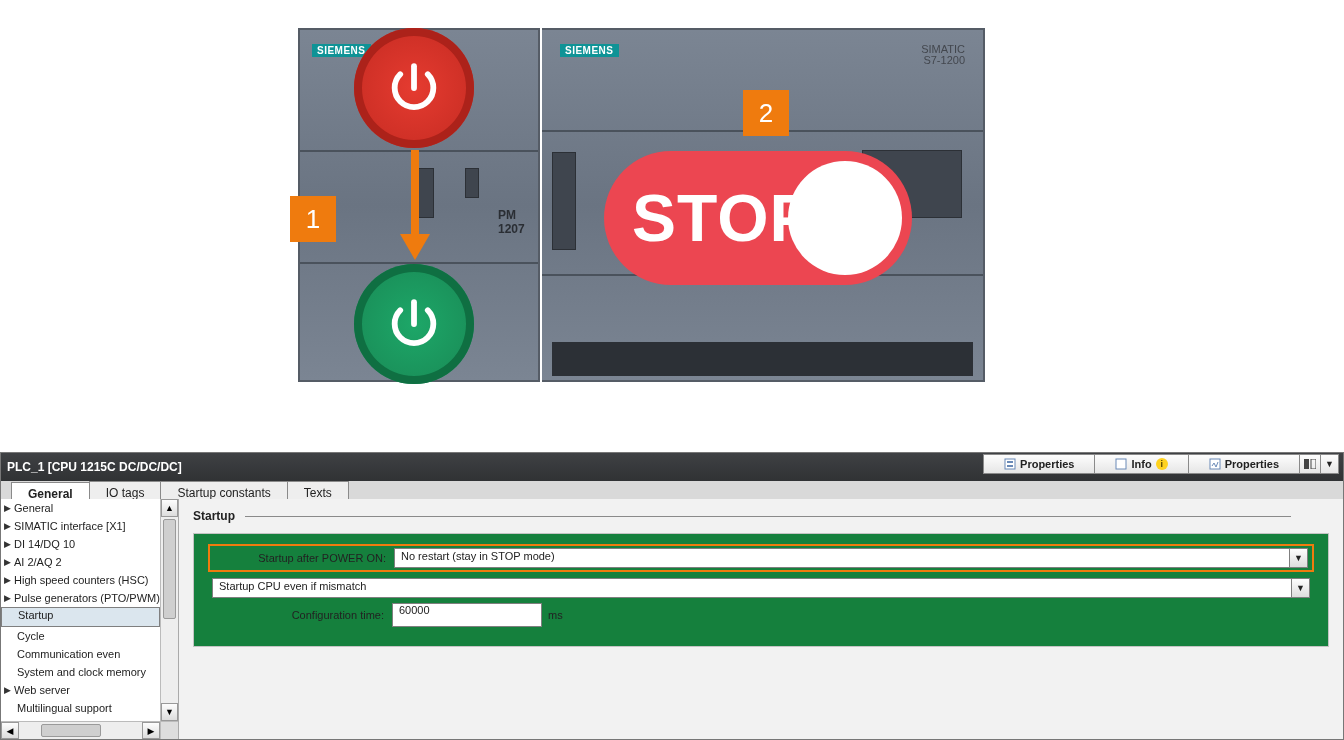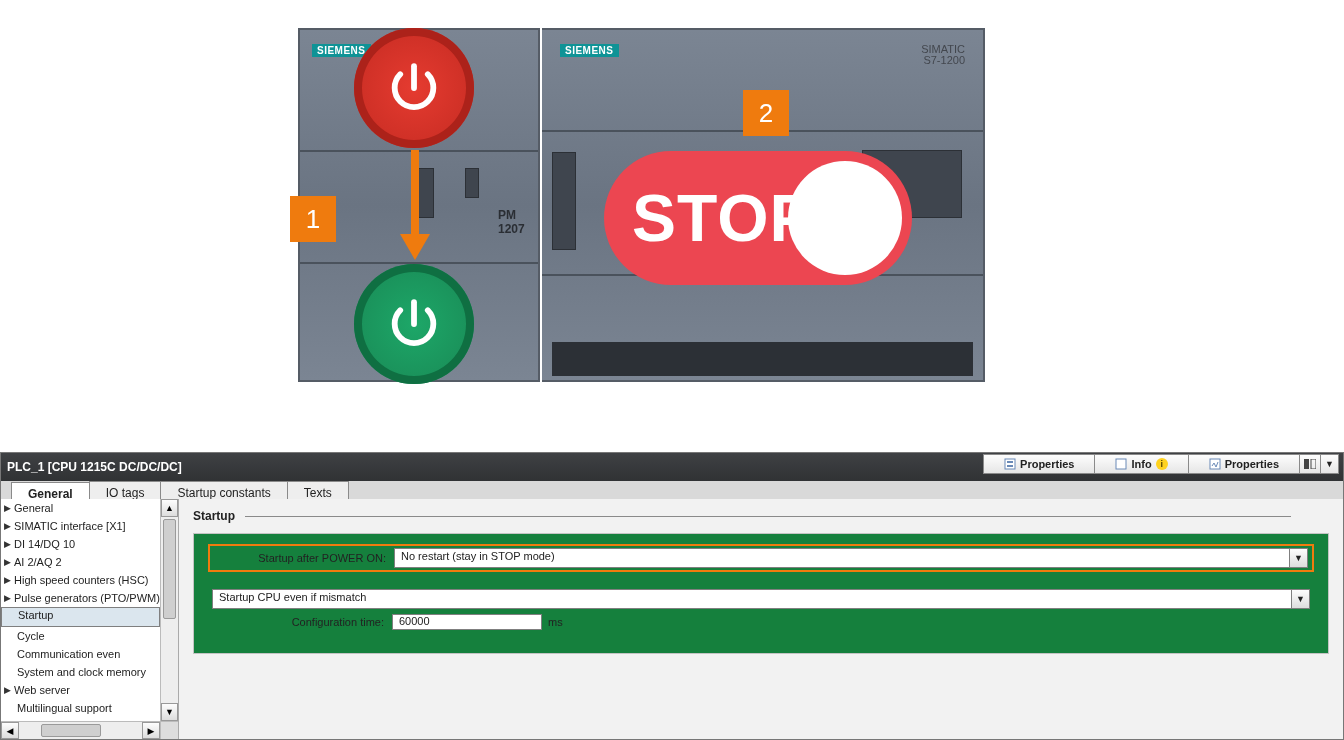--- a/index.html
+++ b/index.html
@@ -64,21 +64,21 @@
 
   .content{flex:1; padding:10px 14px 10px 14px; background:#f2f2f2; position:relative;}
   .section-title{font-size:12px; font-weight:bold; color:#222; padding-bottom:2px;}
   .section-title .rule{display:inline-block; vertical-align:middle; height:1px; background:#8a8a8a; width:calc(100% - 90px); margin-left:10px;}
   .form-area{background:#15803d; border:1px solid #c4c4c4; margin-top:8px; padding:12px 18px 18px 18px;}
   .row{display:flex; align-items:center; min-height:26px; font-size:11px;}
   .row .label{width:180px; text-align:right; padding-right:8px; color:#222;}
   .row .field{flex:1; display:flex; align-items:center; gap:6px;}
   .sel{position:relative; flex:1; height:20px; background:#fff; border:1px solid #7f7f7f; display:flex; align-items:center; padding:0 22px 4px 6px; font-size:11px; color:#222;}
   .sel .dd{position:absolute; right:0; top:0; bottom:0; width:18px; border-left:1px solid #7f7f7f; background:linear-gradient(#fdfdfd,#ddd); display:flex; align-items:center; justify-content:center;}
-  .inp{height:16px; border:1px solid #7f7f7f; background:#fff; padding:0 6px; font-size:11px; color:#222;}
+  .inp{height:24px; border:1px solid #7f7f7f; background:#fff; padding:0 6px; font-size:11px; color:#222;}
   .highlight-row{border:2px solid #ef7b0e; padding:2px 4px; margin:-2px -4px 4px -4px;}
   .chk{width:14px;height:14px;border:1px solid #3a6fb5;display:inline-flex;align-items:center;justify-content:center;background:#fff;}
   .chk.checked::after{content:"\2713"; color:#1460c9; font-size:11px; font-weight:bold;}
   .unit{color:#222;}
 </style>
 </head>
 <body>
 
 <div class="illus">
 
@@ -260,21 +260,21 @@
             <div class="sel">
               <span>No restart (stay in STOP mode)</span>
               <div class="dd">
                   <span style="font-size:9px">▼</span>
                 </div>
             </div>
           </div>
         </div>
 
         <div class="row" style="align-items:flex-start; margin-top:2px;">
-          <div class="field" style="margin-top:13px;">
+          <div class="field" style="margin-top:2px;">
             <div class="sel">
               <span>Startup CPU even if mismatch</span>
               <div class="dd">
                   <span style="font-size:9px">▼</span>
                 </div>
             </div>
           </div>
         </div>
 
         <div class="row">

